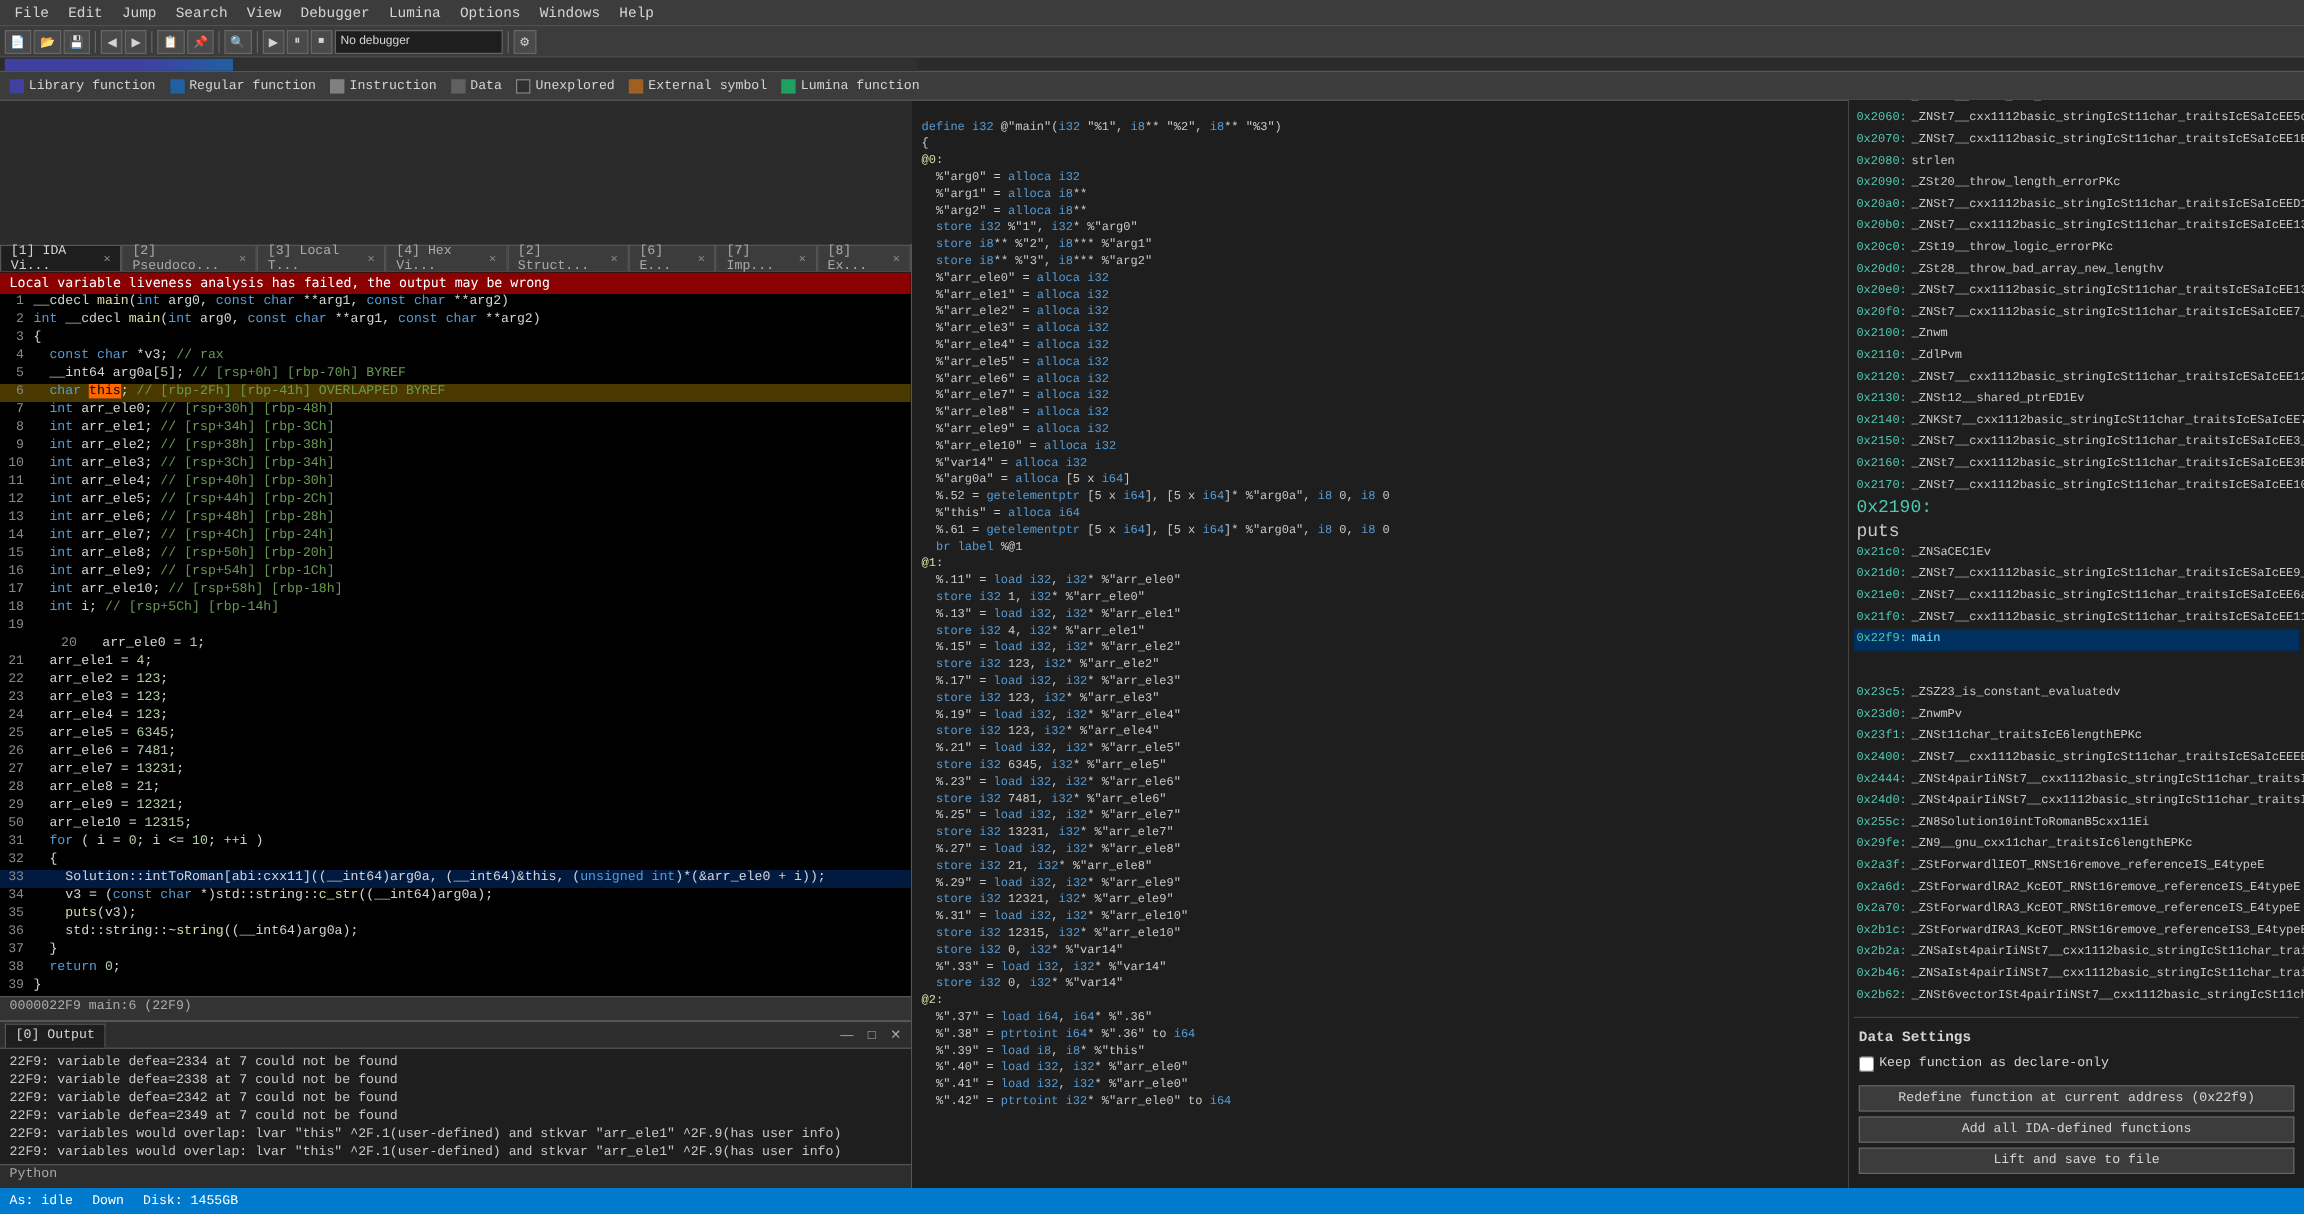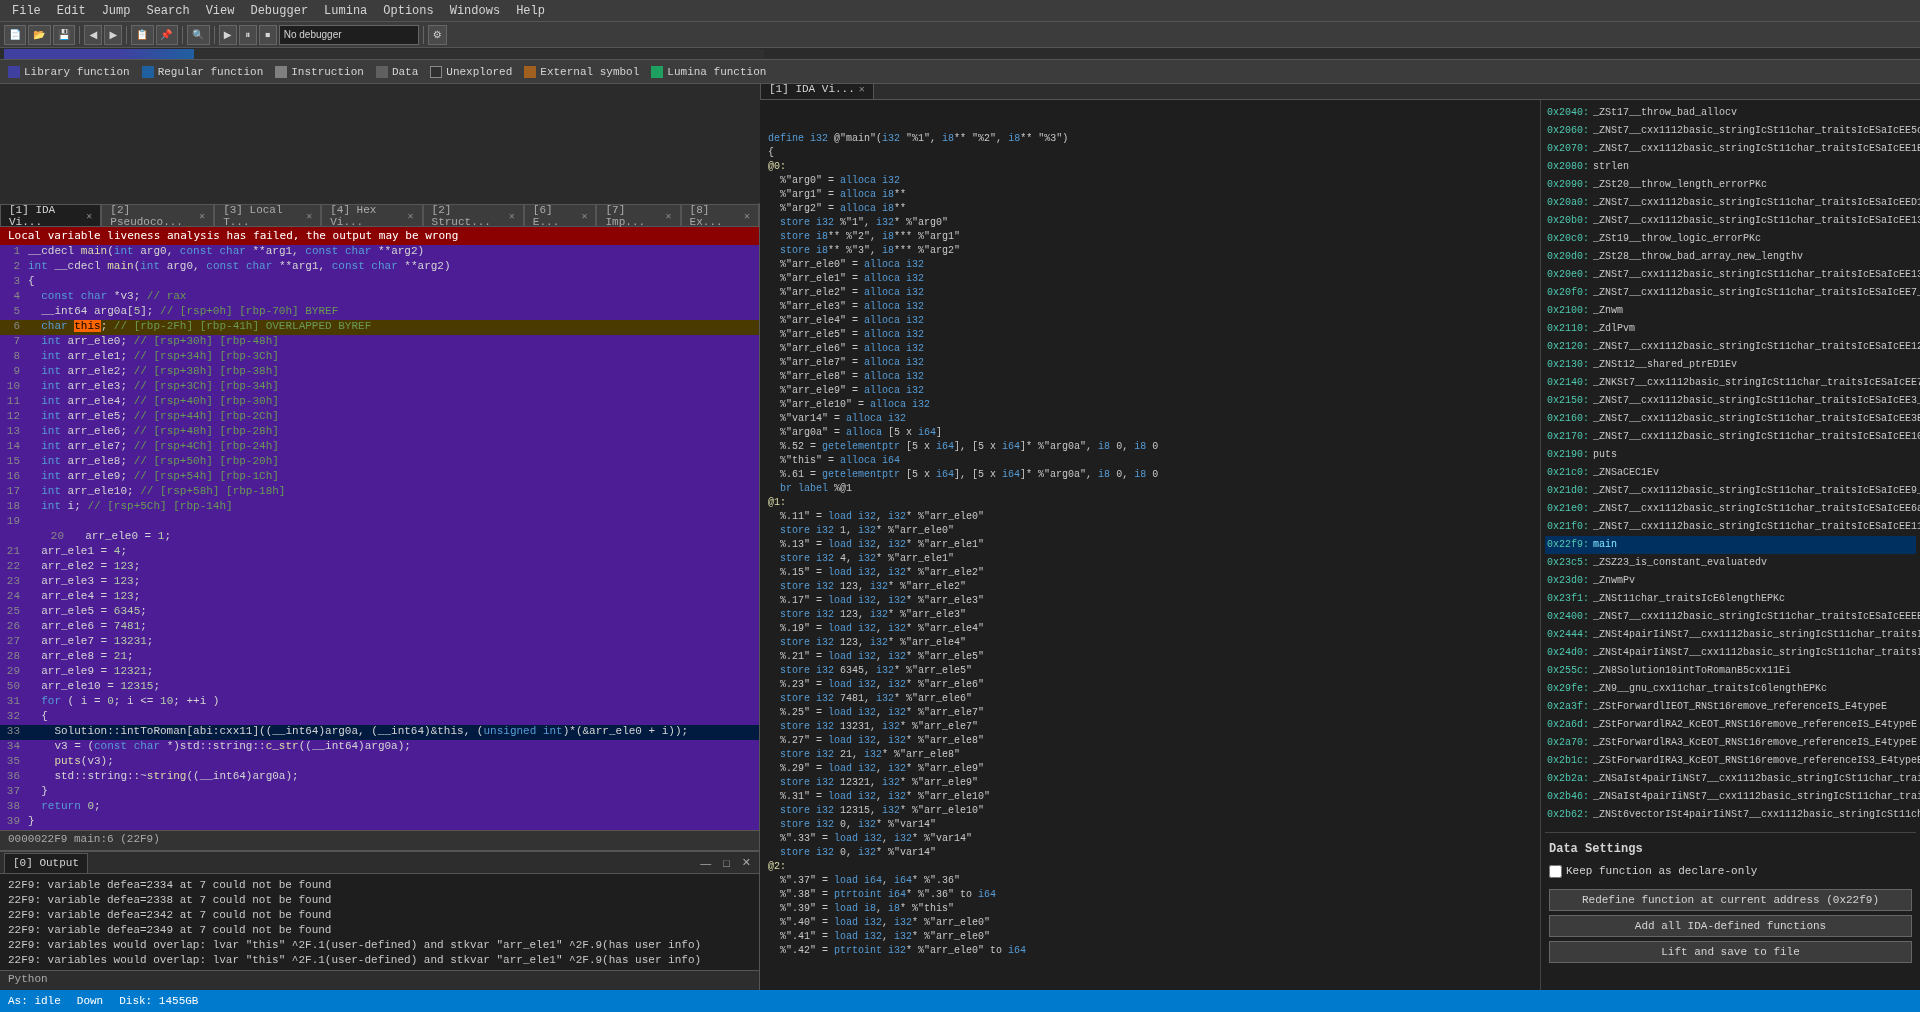--- a/index.html
+++ b/index.html
@@ -183,21 +183,21 @@
         <div class="tab">
           <span>[7] Imp...</span>
           <span class="tab-close">✕</span>
         </div>
         <div class="tab">
           <span>[8] Ex...</span>
           <span class="tab-close">✕</span>
         </div>
       </div>
 
-      <div id="code-area" style="flex:1; overflow:auto; background:#4c1d95;">
+      <div id="code-area" style="flex:1; overflow:auto; background:#000000;">
 
         <div id="error-bar" style="background:#8b0000; color:#fff; padding:2px 8px; font-size:11px; font-family:monospace;">
           <span>Local variable liveness analysis has failed, the output may be wrong</span>
         </div>
 
         <div id="code-lines-container" style="font-family:'Courier New',monospace; font-size:11px;">
         <div style="display: flex; align-items: flex-start; min-height: 15px; white-space: pre;"><span style="color: rgb(136, 136, 136); min-width: 28px; text-align: right; padding-right: 8px; user-select: none; font-size: 11px; flex-shrink: 0;">1</span><span style="font-size: 11px; color: rgb(212, 212, 212);">__cdecl <span style="color:#dcdcaa">main</span>(<span style="color:#569cd6">int</span> arg0, <span style="color:#569cd6">const</span> <span style="color:#569cd6">char</span> **arg1, <span style="color:#569cd6">const</span> <span style="color:#569cd6">char</span> **arg2)</span></div>
             <div style="display: flex; align-items: flex-start; min-height: 15px; white-space: pre;"><span style="color: rgb(136, 136, 136); min-width: 28px; text-align: right; padding-right: 8px; user-select: none; font-size: 11px; flex-shrink: 0;">2</span><span style="font-size: 11px; color: rgb(212, 212, 212);"><span style="color:#569cd6">int</span> __cdecl <span style="color:#dcdcaa">main</span>(<span style="color:#569cd6">int</span> arg0, <span style="color:#569cd6">const</span> <span style="color:#569cd6">char</span> **arg1, <span style="color:#569cd6">const</span> <span style="color:#569cd6">char</span> **arg2)</span></div>
             <div style="display: flex; align-items: flex-start; min-height: 15px; white-space: pre;"><span style="color: rgb(136, 136, 136); min-width: 28px; text-align: right; padding-right: 8px; user-select: none; font-size: 11px; flex-shrink: 0;">3</span><span style="font-size: 11px; color: rgb(212, 212, 212);">{</span></div>
             <div style="display: flex; align-items: flex-start; min-height: 15px; white-space: pre;"><span style="color: rgb(136, 136, 136); min-width: 28px; text-align: right; padding-right: 8px; user-select: none; font-size: 11px; flex-shrink: 0;">4</span><span style="font-size: 11px; color: rgb(212, 212, 212);">  <span style="color:#569cd6">const</span> <span style="color:#569cd6">char</span> *v3; <span style="color:#6a9955">// rax</span></span></div>
@@ -308,27 +308,27 @@
               <div style="white-space: pre; min-height: 16px; font-size: 10px; cursor: pointer; display: flex; gap: 4px; padding: 1px 2px;"><span style="color: rgb(78, 201, 176);">0x20e0:</span><span style="color: rgb(200, 200, 200);">_ZNSt7__cxx1112basic_stringIcSt11char_traitsIcESaIcEE13_M_local_dataEv</span></div>
               <div style="white-space: pre; min-height: 16px; font-size: 10px; cursor: pointer; display: flex; gap: 4px; padding: 1px 2px;"><span style="color: rgb(78, 201, 176);">0x20f0:</span><span style="color: rgb(200, 200, 200);">_ZNSt7__cxx1112basic_stringIcSt11char_traitsIcESaIcEE7_M_dataEPc</span></div>
               <div style="white-space: pre; min-height: 16px; font-size: 10px; cursor: pointer; display: flex; gap: 4px; padding: 1px 2px;"><span style="color: rgb(78, 201, 176);">0x2100:</span><span style="color: rgb(200, 200, 200);">_Znwm</span></div>
               <div style="white-space: pre; min-height: 16px; font-size: 10px; cursor: pointer; display: flex; gap: 4px; padding: 1px 2px;"><span style="color: rgb(78, 201, 176);">0x2110:</span><span style="color: rgb(200, 200, 200);">_ZdlPvm</span></div>
               <div style="white-space: pre; min-height: 16px; font-size: 10px; cursor: pointer; display: flex; gap: 4px; padding: 1px 2px;"><span style="color: rgb(78, 201, 176);">0x2120:</span><span style="color: rgb(200, 200, 200);">_ZNSt7__cxx1112basic_stringIcSt11char_traitsIcESaIcEE12_Alloc_hiderC1EPcT_</span></div>
               <div style="white-space: pre; min-height: 16px; font-size: 10px; cursor: pointer; display: flex; gap: 4px; padding: 1px 2px;"><span style="color: rgb(78, 201, 176);">0x2130:</span><span style="color: rgb(200, 200, 200);">_ZNSt12__shared_ptrED1Ev</span></div>
               <div style="white-space: pre; min-height: 16px; font-size: 10px; cursor: pointer; display: flex; gap: 4px; padding: 1px 2px;"><span style="color: rgb(78, 201, 176);">0x2140:</span><span style="color: rgb(200, 200, 200);">_ZNKSt7__cxx1112basic_stringIcSt11char_traitsIcESaIcEE7_M_dataEv</span></div>
               <div style="white-space: pre; min-height: 16px; font-size: 10px; cursor: pointer; display: flex; gap: 4px; padding: 1px 2px;"><span style="color: rgb(78, 201, 176);">0x2150:</span><span style="color: rgb(200, 200, 200);">_ZNSt7__cxx1112basic_stringIcSt11char_traitsIcESaIcEE3_S5_copy_charsEPcPKcS6_</span></div>
               <div style="white-space: pre; min-height: 16px; font-size: 10px; cursor: pointer; display: flex; gap: 4px; padding: 1px 2px;"><span style="color: rgb(78, 201, 176);">0x2160:</span><span style="color: rgb(200, 200, 200);">_ZNSt7__cxx1112basic_stringIcSt11char_traitsIcESaIcEE3EOS4_</span></div>
               <div style="white-space: pre; min-height: 16px; font-size: 10px; cursor: pointer; display: flex; gap: 4px; padding: 1px 2px;"><span style="color: rgb(78, 201, 176);">0x2170:</span><span style="color: rgb(200, 200, 200);">_ZNSt7__cxx1112basic_stringIcSt11char_traitsIcESaIcEE10_M_disposeEv</span></div>
-              <div style="white-space: pre; min-height: 16px; font-size: 10px; cursor: pointer; display: flex; gap: 4px; padding: 1px 2px;"><span style="color: rgb(78, 201, 176);">0x2190:</span><span style="color: rgb(200, 200, 200);">puts</span></div>
+              <div style="white-space: pre; min-height: 16px; font-size: 15px; cursor: pointer; display: flex; gap: 4px; padding: 1px 2px; flex-direction: column;"><span style="color: rgb(78, 201, 176);">0x2190:</span><span style="color: rgb(200, 200, 200);">puts</span></div>
               <div style="white-space: pre; min-height: 16px; font-size: 10px; cursor: pointer; display: flex; gap: 4px; padding: 1px 2px;"><span style="color: rgb(78, 201, 176);">0x21c0:</span><span style="color: rgb(200, 200, 200);">_ZNSaCEC1Ev</span></div>
               <div style="white-space: pre; min-height: 16px; font-size: 10px; cursor: pointer; display: flex; gap: 4px; padding: 1px 2px;"><span style="color: rgb(78, 201, 176);">0x21d0:</span><span style="color: rgb(200, 200, 200);">_ZNSt7__cxx1112basic_stringIcSt11char_traitsIcESaIcEE9_M_createERmm</span></div>
               <div style="white-space: pre; min-height: 16px; font-size: 10px; cursor: pointer; display: flex; gap: 4px; padding: 1px 2px;"><span style="color: rgb(78, 201, 176);">0x21e0:</span><span style="color: rgb(200, 200, 200);">_ZNSt7__cxx1112basic_stringIcSt11char_traitsIcESaIcEE6appendERKS4_</span></div>
               <div style="white-space: pre; min-height: 16px; font-size: 10px; cursor: pointer; display: flex; gap: 4px; padding: 1px 2px;"><span style="color: rgb(78, 201, 176);">0x21f0:</span><span style="color: rgb(200, 200, 200);">_ZNSt7__cxx1112basic_stringIcSt11char_traitsIcESaIcEE11_M_capacityEm</span></div>
               <div style="white-space: pre; min-height: 16px; font-size: 10px; cursor: pointer; display: flex; gap: 4px; padding: 1px 2px; background: rgb(0, 48, 96);"><span style="color: rgb(78, 201, 176);">0x22f9:</span><span style="color: rgb(127, 231, 255);">main</span></div>
-              <div style="white-space: pre; min-height: 16px; font-size: 10px; cursor: pointer; display: flex; gap: 4px; padding: 1px 2px;"><span style="color: rgb(78, 201, 176);">0x23c5:</span><span style="color: rgb(200, 200, 200);">_ZSZ23_is_constant_evaluatedv</span></div>
+              <div style="white-space: pre; min-height: 16px; font-size: 10px; cursor: pointer; display: flex; gap: 4px; padding: 1px 2px; margin-top: 27px;"><span style="color: rgb(78, 201, 176);">0x23c5:</span><span style="color: rgb(200, 200, 200);">_ZSZ23_is_constant_evaluatedv</span></div>
               <div style="white-space: pre; min-height: 16px; font-size: 10px; cursor: pointer; display: flex; gap: 4px; padding: 1px 2px;"><span style="color: rgb(78, 201, 176);">0x23d0:</span><span style="color: rgb(200, 200, 200);">_ZnwmPv</span></div>
               <div style="white-space: pre; min-height: 16px; font-size: 10px; cursor: pointer; display: flex; gap: 4px; padding: 1px 2px;"><span style="color: rgb(78, 201, 176);">0x23f1:</span><span style="color: rgb(200, 200, 200);">_ZNSt11char_traitsIcE6lengthEPKc</span></div>
               <div style="white-space: pre; min-height: 16px; font-size: 10px; cursor: pointer; display: flex; gap: 4px; padding: 1px 2px;"><span style="color: rgb(78, 201, 176);">0x2400:</span><span style="color: rgb(200, 200, 200);">_ZNSt7__cxx1112basic_stringIcSt11char_traitsIcESaIcEEEEED2Ev</span></div>
               <div style="white-space: pre; min-height: 16px; font-size: 10px; cursor: pointer; display: flex; gap: 4px; padding: 1px 2px;"><span style="color: rgb(78, 201, 176);">0x2444:</span><span style="color: rgb(200, 200, 200);">_ZNSt4pairIiNSt7__cxx1112basic_stringIcSt11char_traitsIcESaIcEEEEE1liRA3_K</span></div>
               <div style="white-space: pre; min-height: 16px; font-size: 10px; cursor: pointer; display: flex; gap: 4px; padding: 1px 2px;"><span style="color: rgb(78, 201, 176);">0x24d0:</span><span style="color: rgb(200, 200, 200);">_ZNSt4pairIiNSt7__cxx1112basic_stringIcSt11char_traitsIcESaIcEEEEE1liRA3_K</span></div>
               <div style="white-space: pre; min-height: 16px; font-size: 10px; cursor: pointer; display: flex; gap: 4px; padding: 1px 2px;"><span style="color: rgb(78, 201, 176);">0x255c:</span><span style="color: rgb(200, 200, 200);">_ZN8Solution10intToRomanB5cxx11Ei</span></div>
               <div style="white-space: pre; min-height: 16px; font-size: 10px; cursor: pointer; display: flex; gap: 4px; padding: 1px 2px;"><span style="color: rgb(78, 201, 176);">0x29fe:</span><span style="color: rgb(200, 200, 200);">_ZN9__gnu_cxx11char_traitsIc6lengthEPKc</span></div>
               <div style="white-space: pre; min-height: 16px; font-size: 10px; cursor: pointer; display: flex; gap: 4px; padding: 1px 2px;"><span style="color: rgb(78, 201, 176);">0x2a3f:</span><span style="color: rgb(200, 200, 200);">_ZStForwardlIEOT_RNSt16remove_referenceIS_E4typeE</span></div>
               <div style="white-space: pre; min-height: 16px; font-size: 10px; cursor: pointer; display: flex; gap: 4px; padding: 1px 2px;"><span style="color: rgb(78, 201, 176);">0x2a6d:</span><span style="color: rgb(200, 200, 200);">_ZStForwardlRA2_KcEOT_RNSt16remove_referenceIS_E4typeE</span></div>
               <div style="white-space: pre; min-height: 16px; font-size: 10px; cursor: pointer; display: flex; gap: 4px; padding: 1px 2px;"><span style="color: rgb(78, 201, 176);">0x2a70:</span><span style="color: rgb(200, 200, 200);">_ZStForwardlRA3_KcEOT_RNSt16remove_referenceIS_E4typeE</span></div>

